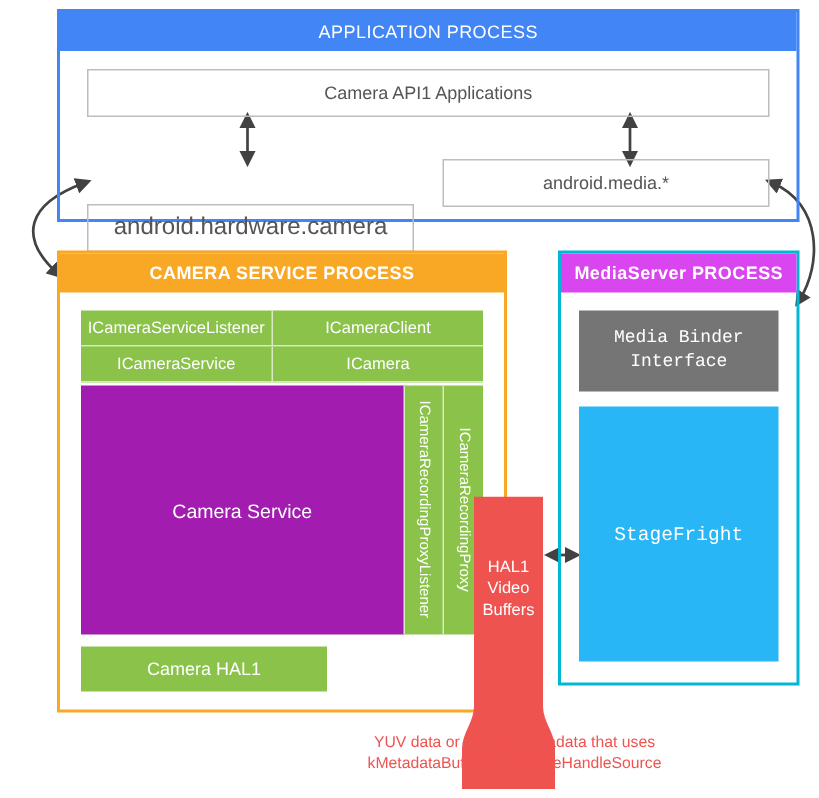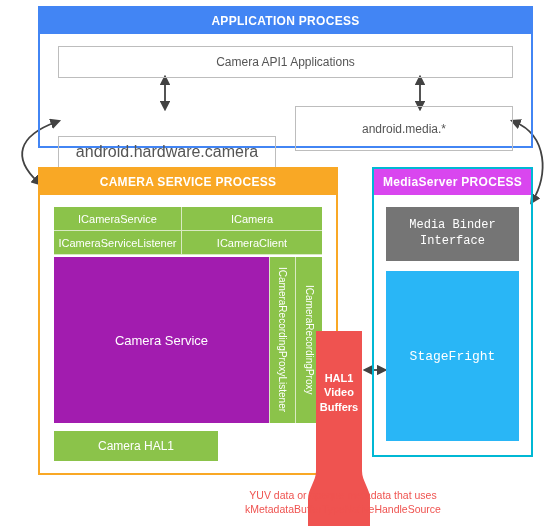--- a/index.html
+++ b/index.html
@@ -1,25 +1,25 @@
 <!DOCTYPE html>
 <html><head>
 <meta charset="utf-8">
 <style>
   * { box-sizing: border-box; margin: 0; padding: 0; }
   body { font-family: "Helvetica Neue", Arial, sans-serif; background: #fff; width: 546px; height: 532px; position: relative; }
   .canvas { position: relative; width: 546px; height: 532px; }
 
   
   .app-proc { position: absolute; left: 38px; top: 6px; width: 495px; height: 142px; border: 2px solid #4285f4; }
-  .app-header { background: #4285f4; color: #fff; font-weight: 700; font-size: 12px; text-align: center; padding: 6px 0; letter-spacing: .3px; }
+  .app-header { background: #4285f4; color: #fff; font-weight: 400; font-size: 12px; text-align: center; padding: 6px 0; letter-spacing: .3px; }
   .app-body { position: relative; height: calc(100% - 28px); }
   .api-apps { position: absolute; left: 18px; right: 18px; top: 12px; height: 32px; border: 1px solid #bdbdbd; display: flex; align-items: center; justify-content: center; font-size: 12px; color: #555; }
   .hw-cam { position: absolute; left: 18px; top: 72px; width: 218px; height: 32px; border: 1px solid #bdbdbd; display: flex; align-items: center; justify-content: center; font-size: 16px; color: #555; margin-top: 30px; }
-  .media-star { position: absolute; right: 18px; top: 72px; width: 218px; height: 45px; border: 1px solid #bdbdbd; display: flex; align-items: center; justify-content: center; font-size: 12px; color: #555; }
+  .media-star { position: absolute; right: 18px; top: 72px; width: 218px; height: 32px; border: 1px solid #bdbdbd; display: flex; align-items: center; justify-content: center; font-size: 12px; color: #555; }
 
   
   .cam-proc { position: absolute; left: 38px; top: 167px; width: 300px; height: 308px; border: 2px solid #f9a825; }
   .cam-header { background: #f9a825; color: #fff; font-weight: 700; font-size: 12px; text-align: center; padding: 6px 0; letter-spacing: .3px; }
   .cam-body { position: relative; height: calc(100% - 28px); }
   .cam-stack { position: absolute; left: 14px; top: 12px; width: 268px; }
   .green-cell { background: #8bc34a; color: #fff; font-size: 11px; display: flex; align-items: center; justify-content: center; padding: 4px 4px; }
   .row2 { display: flex; }
   .row2 > div { flex: 0 0 auto; }
   .gc-border { border-right: 1px solid #d9eac2; border-bottom: 1px solid #d9eac2; }
@@ -33,21 +33,21 @@
   
   .media-proc { position: absolute; left: 372px; top: 167px; width: 161px; height: 290px; border: 2px solid #00b8d4; }
   .media-header { background: #d946ef; color: #fff; font-weight: 700; font-size: 12px; text-align: center; padding: 6px 0; letter-spacing: .3px; }
   .media-body { position: relative; height: calc(100% - 28px); font-family: Liberation Mono, monospace; }
   .binder { position: absolute; left: 12px; top: 12px; right: 12px; height: 54px; background: #757575; color: #fff; display: flex; align-items: center; justify-content: center; font-size: 12px; text-align: center; line-height: 1.3; padding: 0 6px; }
   .stagefright { position: absolute; left: 12px; top: 76px; right: 12px; bottom: 12px; background: #29b6f6; color: #fff; display: flex; align-items: center; justify-content: center; font-size: 13px; }
 
   
   .hal-shape { position: absolute; left: 308px; top: 331px; width: 62px; height: 195px; }
   .hal-svg { position: absolute; left: 0; top: 0; width: 62px; height: 195px; }
-  .hal-label { position: absolute; left: 0; top: 40px; width: 62px; color: #fff; font-size: 11px; font-weight: 700; text-align: center; line-height: 1.3; }
+  .hal-label { position: absolute; left: 0; top: 40px; width: 62px; color: #fff; font-size: 11px; font-weight: 400; text-align: center; line-height: 1.3; }
   .hal-caption { position: absolute; left: 200px; top: 488px; width: 286px; color: #ef5350; font-size: 10.5px; text-align: center; line-height: 1.35; }
 
   
   svg.arrows { position: absolute; left: 0; top: 0; width: 546px; height: 532px; pointer-events: none; }
 </style>
 </head>
 <body>
 
 <div class="canvas">
 
@@ -77,26 +77,26 @@
       <div class="hw-cam">android.hardware.camera</div>
       <div class="media-star">android.media.*</div>
     </div>
   </div>
 
   <div class="cam-proc">
     <div class="cam-header">CAMERA SERVICE PROCESS</div>
     <div class="cam-body">
       <div class="cam-stack">
         <div class="row2">
+          <div class="green-cell gc-border" style="width:128px;height:24px">ICameraServiceListener</div>
+          <div class="green-cell gc-border2" style="width:140px;height:24px">ICameraClient</div>
+        </div>
+        <div class="row2">
           <div class="green-cell gc-border" style="width:128px;height:24px">ICameraService</div>
           <div class="green-cell gc-border2" style="width:140px;height:24px">ICamera</div>
-        </div>
-        <div class="row2">
-          <div class="green-cell gc-border" style="width:128px;height:24px">ICameraServiceListener</div>
-          <div class="green-cell gc-border2" style="width:140px;height:24px">ICameraClient</div>
         </div>
       </div>
       <div class="cs-main">
         <div class="cs-left">Camera Service</div>
         <div class="cs-vert">ICameraRecordingProxyListener</div>
         <div class="cs-vert">ICameraRecordingProxy</div>
       </div>
       <div class="hal1">Camera HAL1</div>
     </div>
   </div>

